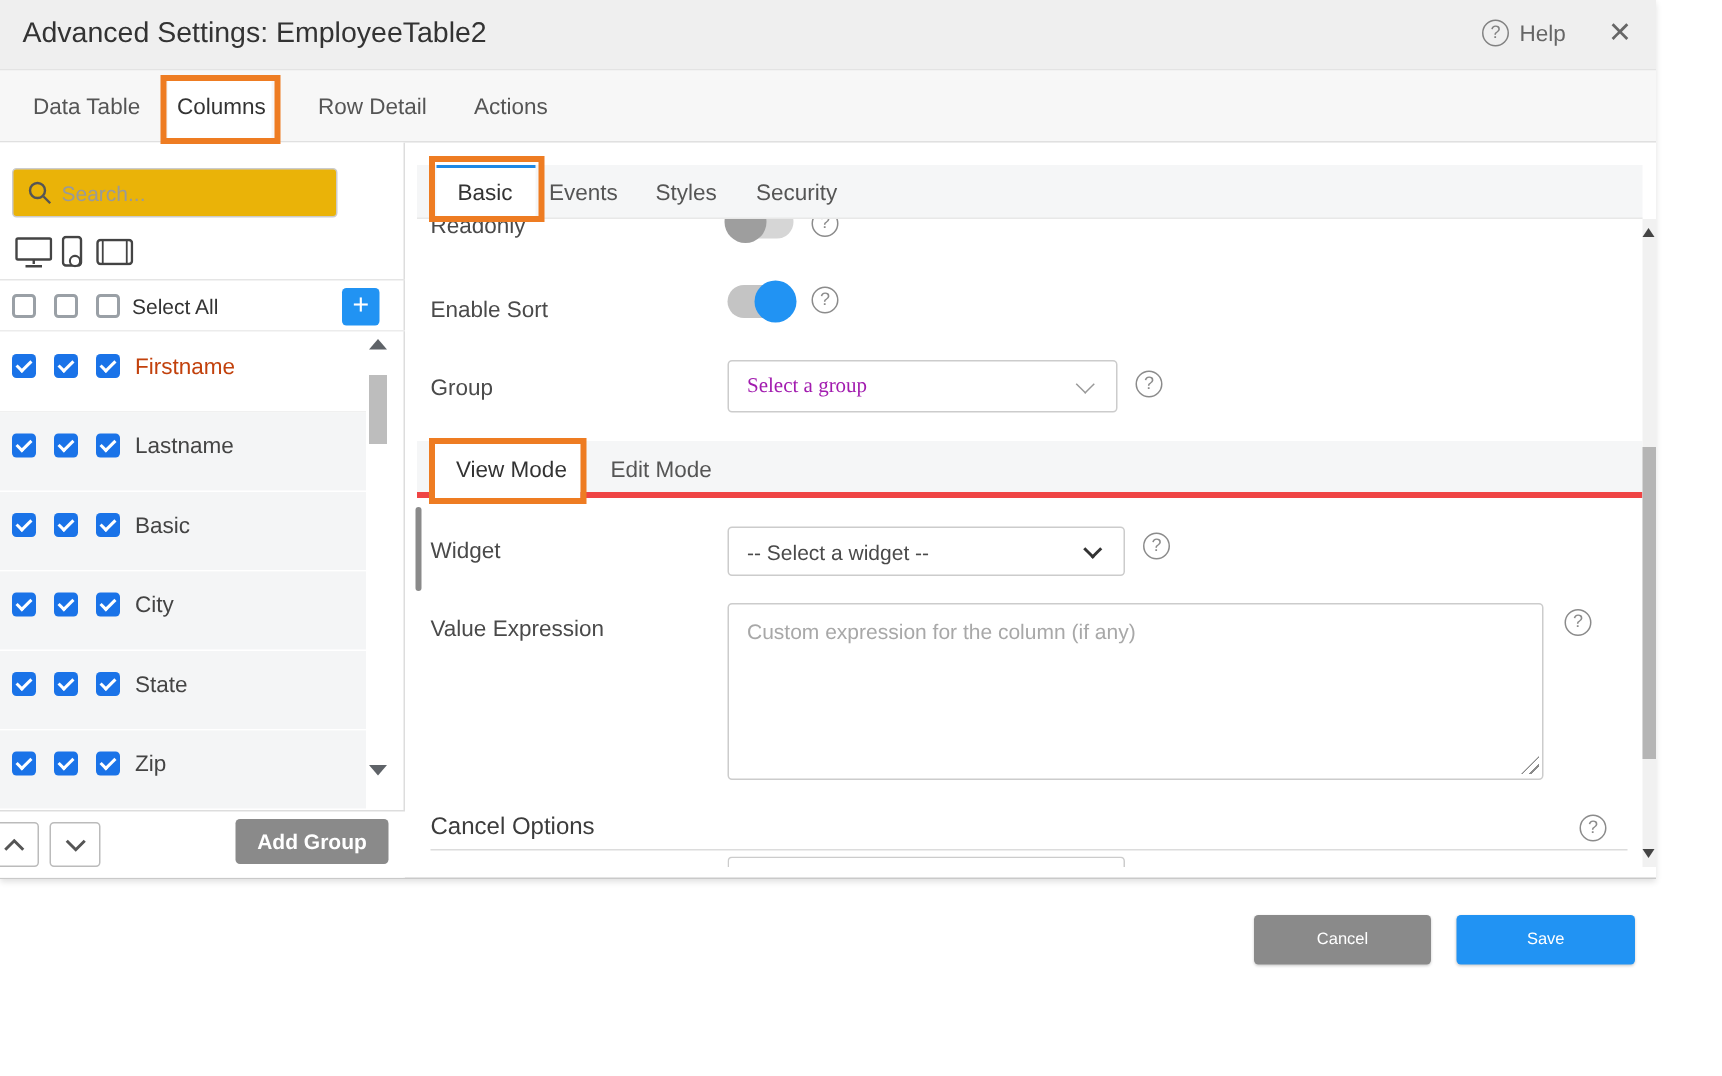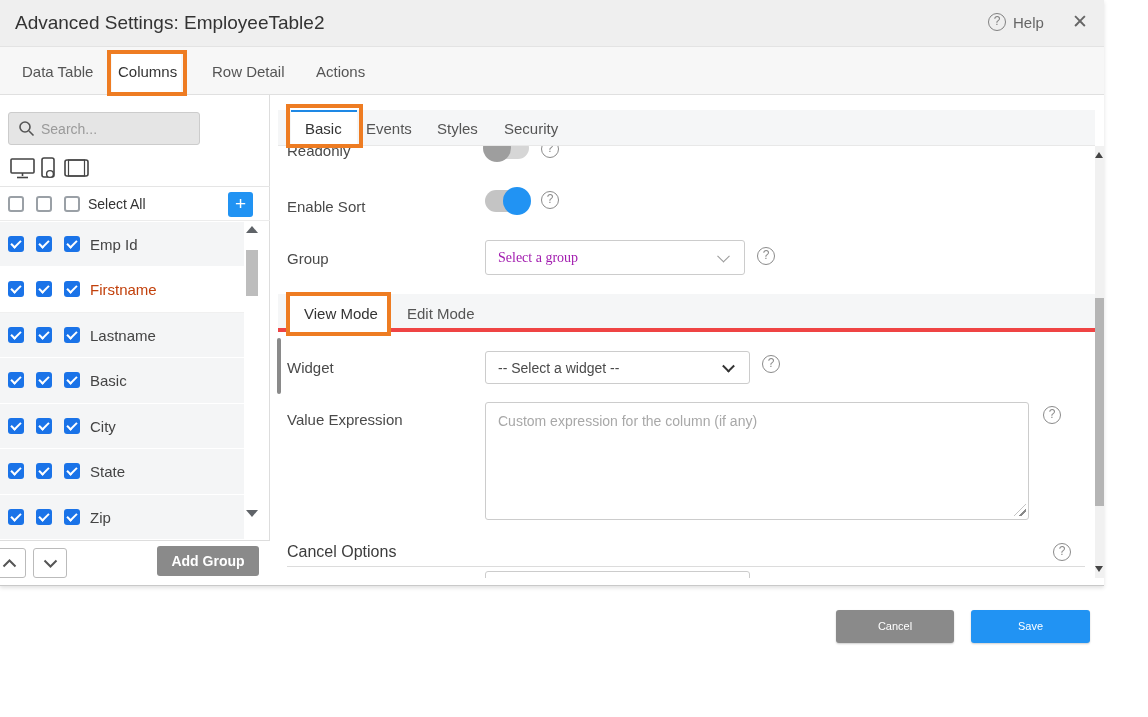--- a/index.html
+++ b/index.html
@@ -26,22 +26,22 @@
   .mtab { position:absolute; top:16px; font-size:15px; color:#555; cursor:pointer; }
   .mtab-active-bg { position:absolute; left:112px; top:4px; width:69px; height:45px; background:#fff;
                     border-top:2px solid #1e88e5; z-index:1; }
   .mtab.active { color:#333; z-index:2; }
   .orange-box { position:absolute; border:4px solid #ee7c22; background:transparent; z-index:3; pointer-events:none; }
 
   
   .sidebar { position:absolute; left:0; top:95px; width:270px; height:490px; background:#fff;
              border-right:1px solid #ddd; }
 
-  .search-box { position:absolute; left:8px; top:17px; width:192px; height:33px; border:1px solid #ccc;
-                border-radius:3px; background:#e5e5e5; }
+  .search-box { position:absolute; left:8px; top:17px; width:217px; height:33px; border:1px solid #ccc;
+                border-radius:3px; background:#eab308; }
   .search-box input { position:absolute; left:32px; top:0; width:200px; height:31px; border:none; outline:none;
                       font-size:14px; color:#444; background:transparent; font-family:"Liberation Sans",sans-serif; }
   .search-box input::placeholder { color:#9a9a9a; }
   .search-ic { position:absolute; left:9px; top:7px; }
 
   .device-row { position:absolute; left:0; top:55px; width:270px; height:37px; border-bottom:1px solid #e5e5e5; }
   .dev-ic { position:absolute; top:8px; cursor:pointer; }
 
   .selectall-row { position:absolute; left:0; top:93px; width:270px; height:33px; border-bottom:1px solid #ececec; }
   .cb { display:inline-block; width:16px; height:16px; border-radius:3px; position:absolute; cursor:pointer; }
@@ -202,26 +202,20 @@
 
       <div class="selectall-row">
         <span class="cb un" style="left:8px; top:8px"></span>
         <span class="cb un" style="left:36px; top:8px"></span>
         <span class="cb un" style="left:64px; top:8px"></span>
         <span class="sa-label">Select All</span>
         <span class="add-col-btn">+</span>
       </div>
 
       <div class="col-list">
-  <div class="col-row">
-    <span class="cb checked" style="left:8px"></span>
-    <span class="cb checked" style="left:36px"></span>
-    <span class="cb checked" style="left:64px"></span>
-    <span class="col-label">Emp Id</span>
-  </div>
 
   <div class="col-row selected">
     <span class="cb checked" style="left:8px"></span>
     <span class="cb checked" style="left:36px"></span>
     <span class="cb checked" style="left:64px"></span>
     <span class="col-label">Firstname</span>
   </div>
 
   <div class="col-row">
     <span class="cb checked" style="left:8px"></span>

